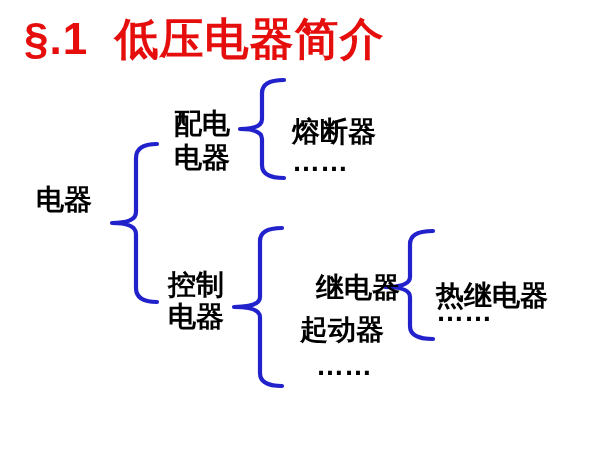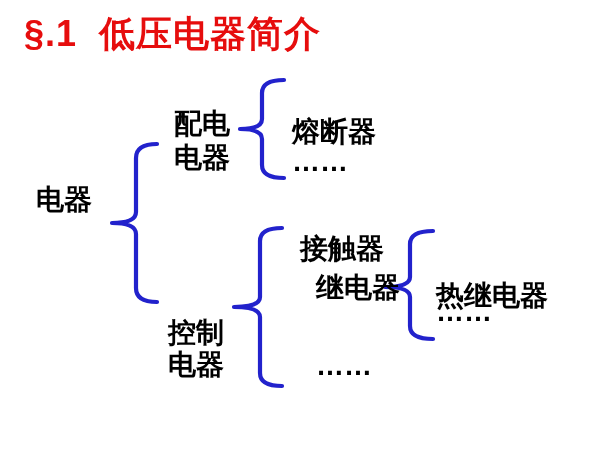--- a/index.html
+++ b/index.html
@@ -12,21 +12,21 @@
     width: 600px;
     height: 450px;
     background: #ffffff;
     overflow: hidden;
     font-family: "Liberation Sans", "DejaVu Sans", sans-serif;
   }
   .slide-title {
     position: absolute;
     left: 24px;
     top: 10px;
-    font-size: 36px;
+    font-size: 44px;
     font-weight: bold;
     color: #e60d0d;
     white-space: pre;
     letter-spacing: 1px;
   }
   .braces {
     position: absolute;
     left: 0;
     top: 0;
     width: 600px;
@@ -61,25 +61,25 @@
   </div>
 
   <div class="node b1" style="left:174px; top:107px;">
     <div>配电</div>
     <div>电器</div>
   </div>
 
   <div class="node" style="left:292px; top:116px;">熔断器</div>
   <div class="node" style="left:292px; top:146px;">……</div>
 
-  <div class="node" style="left:168px; top:269px;margin-top:48px;">
+  <div class="node" style="left:168px; top:269px;">
     <div>控制</div>
     <div>电器</div>
   </div>
 
-  <div class="node" style="left:300px; top:233px;">接触器</div>
   <div class="node" style="left:300px; top:272px;margin-left:16px;">继电器</div>
+  <div class="node" style="left:300px; top:314px;">起动器</div>
   <div class="node" style="left:316px; top:350px;">……</div>
 
   <div class="node" style="left:436px; top:280px;">热继电器</div>
   <div class="node" style="left:436px; top:296px;">……</div>
 
 </div>
 
 </body></html>

